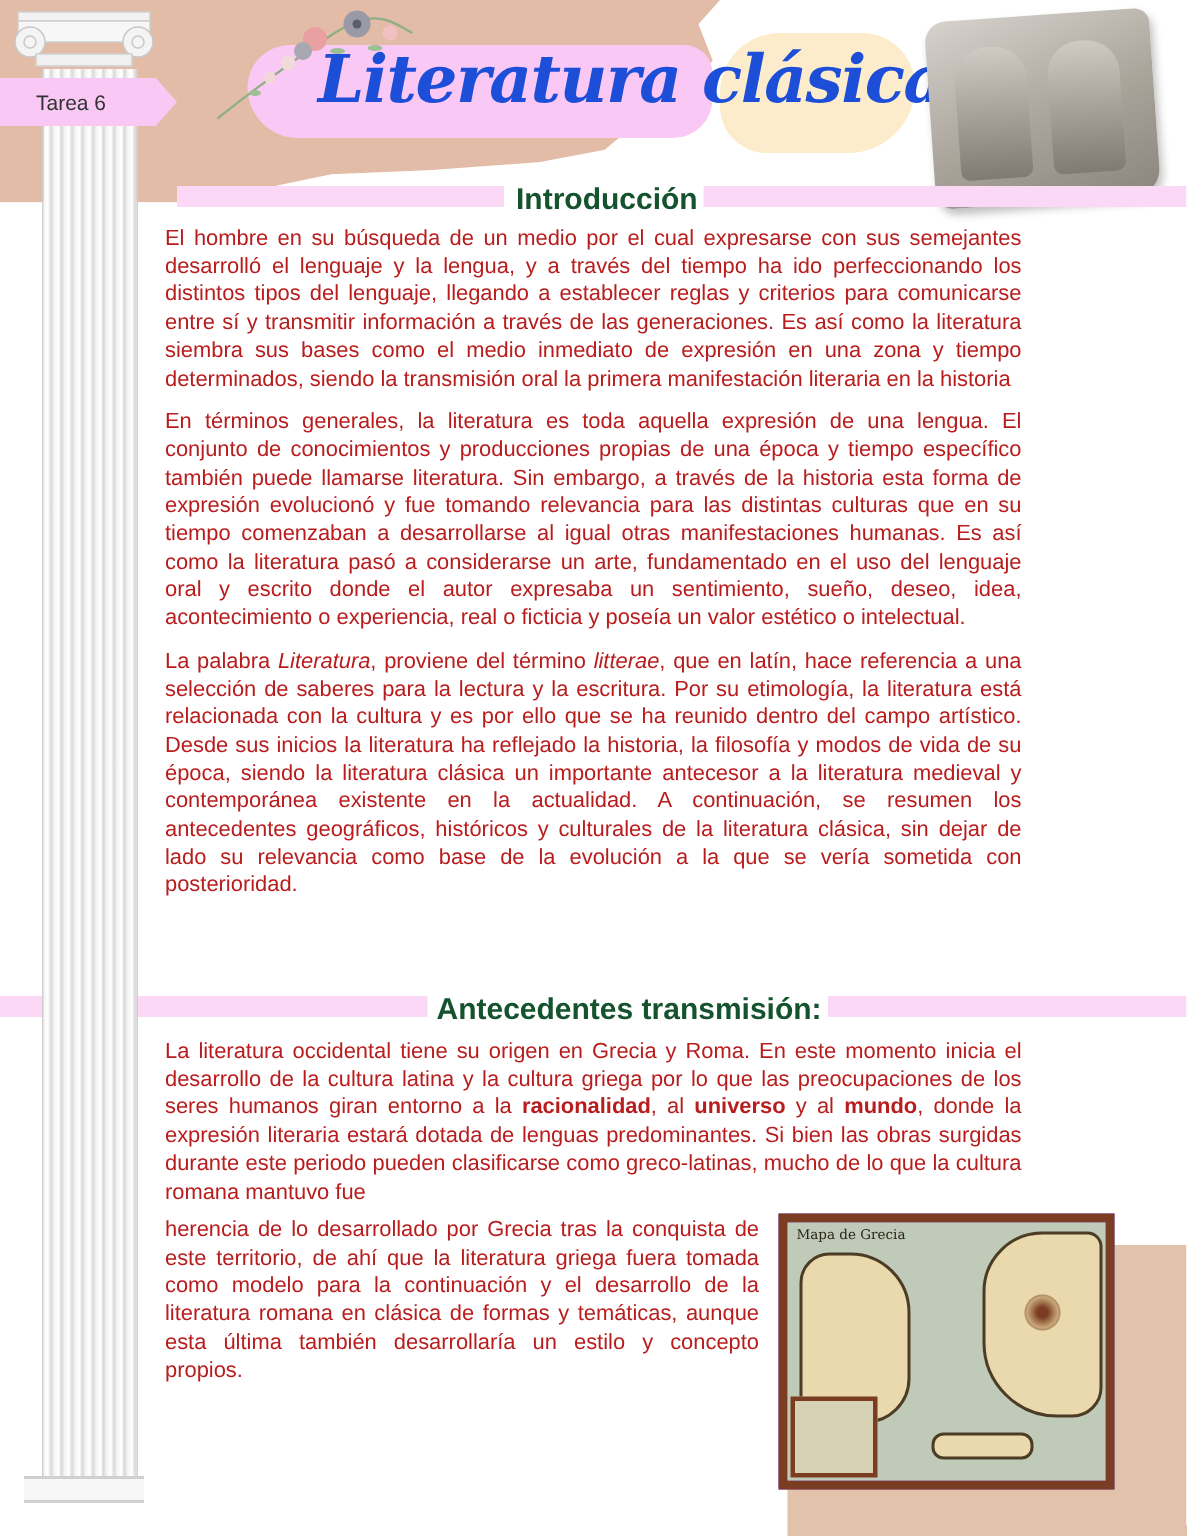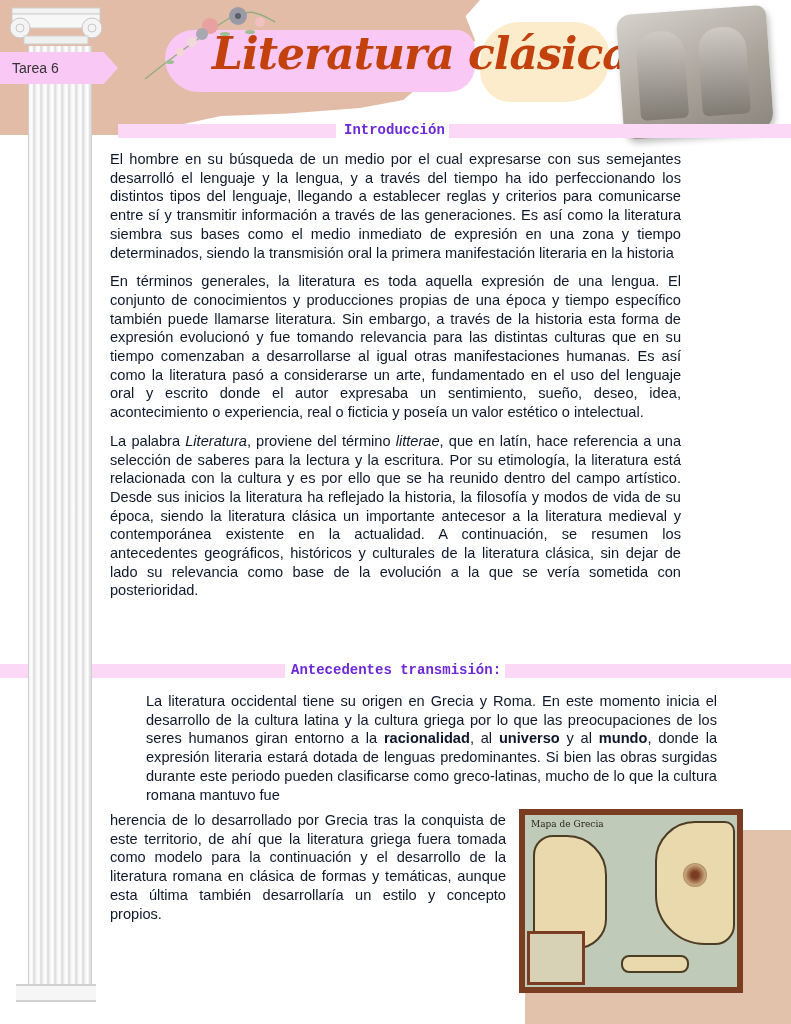--- a/index.html
+++ b/index.html
@@ -26,41 +26,41 @@
   .title-yellow-blob {
     position: absolute; left: 480px; top: 22px; width: 130px; height: 80px;
     background: #fdeccb; border-radius: 45px 40px 50px 35px;
   }
   .flowers {
     position: absolute; left: 140px; top: 4px; width: 140px; height: 80px;
   }
   .title {
     position: absolute; left: 212px; top: 28px;
     font-family: "DejaVu Serif", serif; font-style: italic; font-weight: bold;
-    font-size: 44px; color: #c2410c; letter-spacing: -1px;
+    font-size: 44px; color: #1d4ed8; letter-spacing: -1px;
   }
   .relief {
     position: absolute; left: 620px; top: 10px; width: 150px; height: 125px;
     background: linear-gradient(160deg, #d6d2cc 0%, #a9a39a 55%, #8a857d 100%);
     border-radius: 14px 10px 18px 12px; transform: rotate(-4deg);
     box-shadow: 2px 4px 6px rgba(0,0,0,0.25);
   }
   .relief .fig1, .relief .fig2 {
     position: absolute; bottom: 18px; width: 48px; height: 88px;
     background: linear-gradient(180deg, #cfcac3, #7f7a72);
     border-radius: 22px 22px 6px 6px;
   }
   .relief .fig1 { left: 18px; }
   .relief .fig2 { left: 80px; }
   
   .tarea-tag {
     position: absolute; left: 0; top: 52px; width: 118px; height: 32px;
     background: #fac8f4;
     clip-path: polygon(0 0, 88% 0, 100% 50%, 88% 100%, 0 100%);
-    font-size: 14px; line-height: 32px; padding-left: 12px; box-sizing: border-box;
+    font-size: 14px; line-height: 32px; padding-left: 24px; box-sizing: border-box;
     color: #333; z-index: 5;
   }
   
   .column {
     position: absolute; left: 6px; top: 6px; width: 100px; height: 1016px; z-index: 4;
   }
   .capital {
     position: absolute; left: 0; top: 0; width: 100px; height: 40px;
   }
   .shaft {
@@ -71,27 +71,27 @@
   .base {
     position: absolute; left: 10px; top: 978px; width: 80px; height: 14px;
     border-top: 2px solid #d0d0d0; border-bottom: 2px solid #d0d0d0;
     background: #f6f6f6;
   }
   
   .section-bar {
     position: absolute; height: 14px; background: #fbd8f6;
   }
   .section-title {
-    position: absolute; font-weight: bold; font-size: 14px; color: #6d28d9;
-    background: #fff; padding: 0 4px; font-family: Liberation Mono, monospace;
+    position: absolute; font-weight: bold; font-size: 20px; color: #14532d;
+    background: #fff; padding: 0 4px;
   }
   
   .text {
     position: absolute; font-size: 14.6px; line-height: 18.7px;
-    text-align: justify; color: #0f172a;
+    text-align: justify; color: #b91c1c;
   }
   .text p { margin: 0 0 10px 0; }
   .text b { font-weight: bold; }
   .text i { font-style: italic; font-weight: normal; }
   .map {
     position: absolute; left: 519px; top: 809px; width: 224px; height: 184px;
     background: #8b5cf6; border: 6px solid #7a3d22; box-sizing: border-box;
   }
   .map .sea { position: absolute; inset: 0; background: #bfcbb8; }
   .map .land {
@@ -161,21 +161,21 @@
 <div class="text" style="left:110px; top:150px; width:571px;">
   <p>El hombre en su búsqueda de un medio por el cual expresarse con sus semejantes desarrolló el lenguaje y la lengua, y a través del tiempo ha ido perfeccionando los distintos tipos del lenguaje, llegando a establecer reglas y criterios para comunicarse entre sí y transmitir información a través de las generaciones. Es así como la literatura siembra sus bases como el medio inmediato de expresión en una zona y tiempo determinados, siendo la transmisión oral la primera manifestación literaria en la historia</p>
   <p>En términos generales, la literatura es toda aquella expresión de una lengua. El conjunto de conocimientos y producciones propias de una época y tiempo específico también puede llamarse literatura. Sin embargo, a través de la historia esta forma de expresión evolucionó y fue tomando relevancia para las distintas culturas que en su tiempo comenzaban a desarrollarse al igual otras manifestaciones humanas. Es así como la literatura pasó a considerarse un arte, fundamentado en el uso del lenguaje oral y escrito donde el autor expresaba un sentimiento, sueño, deseo, idea, acontecimiento o experiencia, real o ficticia y poseía un valor estético o intelectual.</p>
   <p><span>La palabra </span><i>Literatura</i><span>, proviene del término </span><i>litterae</i><span>, que en latín, hace referencia a una selección de saberes para la lectura y la escritura. Por su etimología, la literatura está relacionada con la cultura y es por ello que se ha reunido dentro del campo artístico. Desde sus inicios la literatura ha reflejado la historia, la filosofía y modos de vida de su época, siendo la literatura clásica un importante antecesor a la literatura medieval y contemporánea existente en la actualidad. A continuación, se resumen los antecedentes geográficos, históricos y culturales de la literatura clásica, sin dejar de lado su relevancia como base de la evolución a la que se vería sometida con posterioridad.</span></p>
 </div>
 
 <div class="section-bar" style="left:0; top:664px; width:285px;"></div>
 <div class="section-bar" style="left:502px; top:664px; width:289px;"></div>
 <div class="section-title" style="left:287px; top:662px;">Antecedentes transmisión:</div>
 
-<div class="text" style="left:110px; top:692px; width:571px;margin-left:36px;">
+<div class="text" style="left:110px; top:692px; width:571px;">
   <p style="margin:0;"><span>La literatura occidental tiene su origen en Grecia y Roma. En este momento inicia el desarrollo de la cultura latina y la cultura griega por lo que las preocupaciones de los seres humanos giran entorno a la </span><b>racionalidad</b><span>, al </span><b>universo</b><span> y al </span><b>mundo</b><span>, donde la expresión literaria estará dotada de lenguas predominantes. Si bien las obras surgidas durante este periodo pueden clasificarse como greco-latinas, mucho de lo que la cultura romana mantuvo fue</span></p>
 </div>
 <div class="text" style="left:110px; top:811px; width:396px;">
   <p>herencia de lo desarrollado por Grecia tras la conquista de este territorio, de ahí que la literatura griega fuera tomada como modelo para la continuación y el desarrollo de la literatura romana en clásica de formas y temáticas, aunque esta última también desarrollaría un estilo y concepto propios.</p>
 </div>
 
 <div class="kraft-bottom"></div>
 <div class="map">
   <div class="sea"></div>
   <div class="land" style="left:8px; top:20px; width:70px; height:110px; border-radius:20px 40px 30px 10px;"></div>

